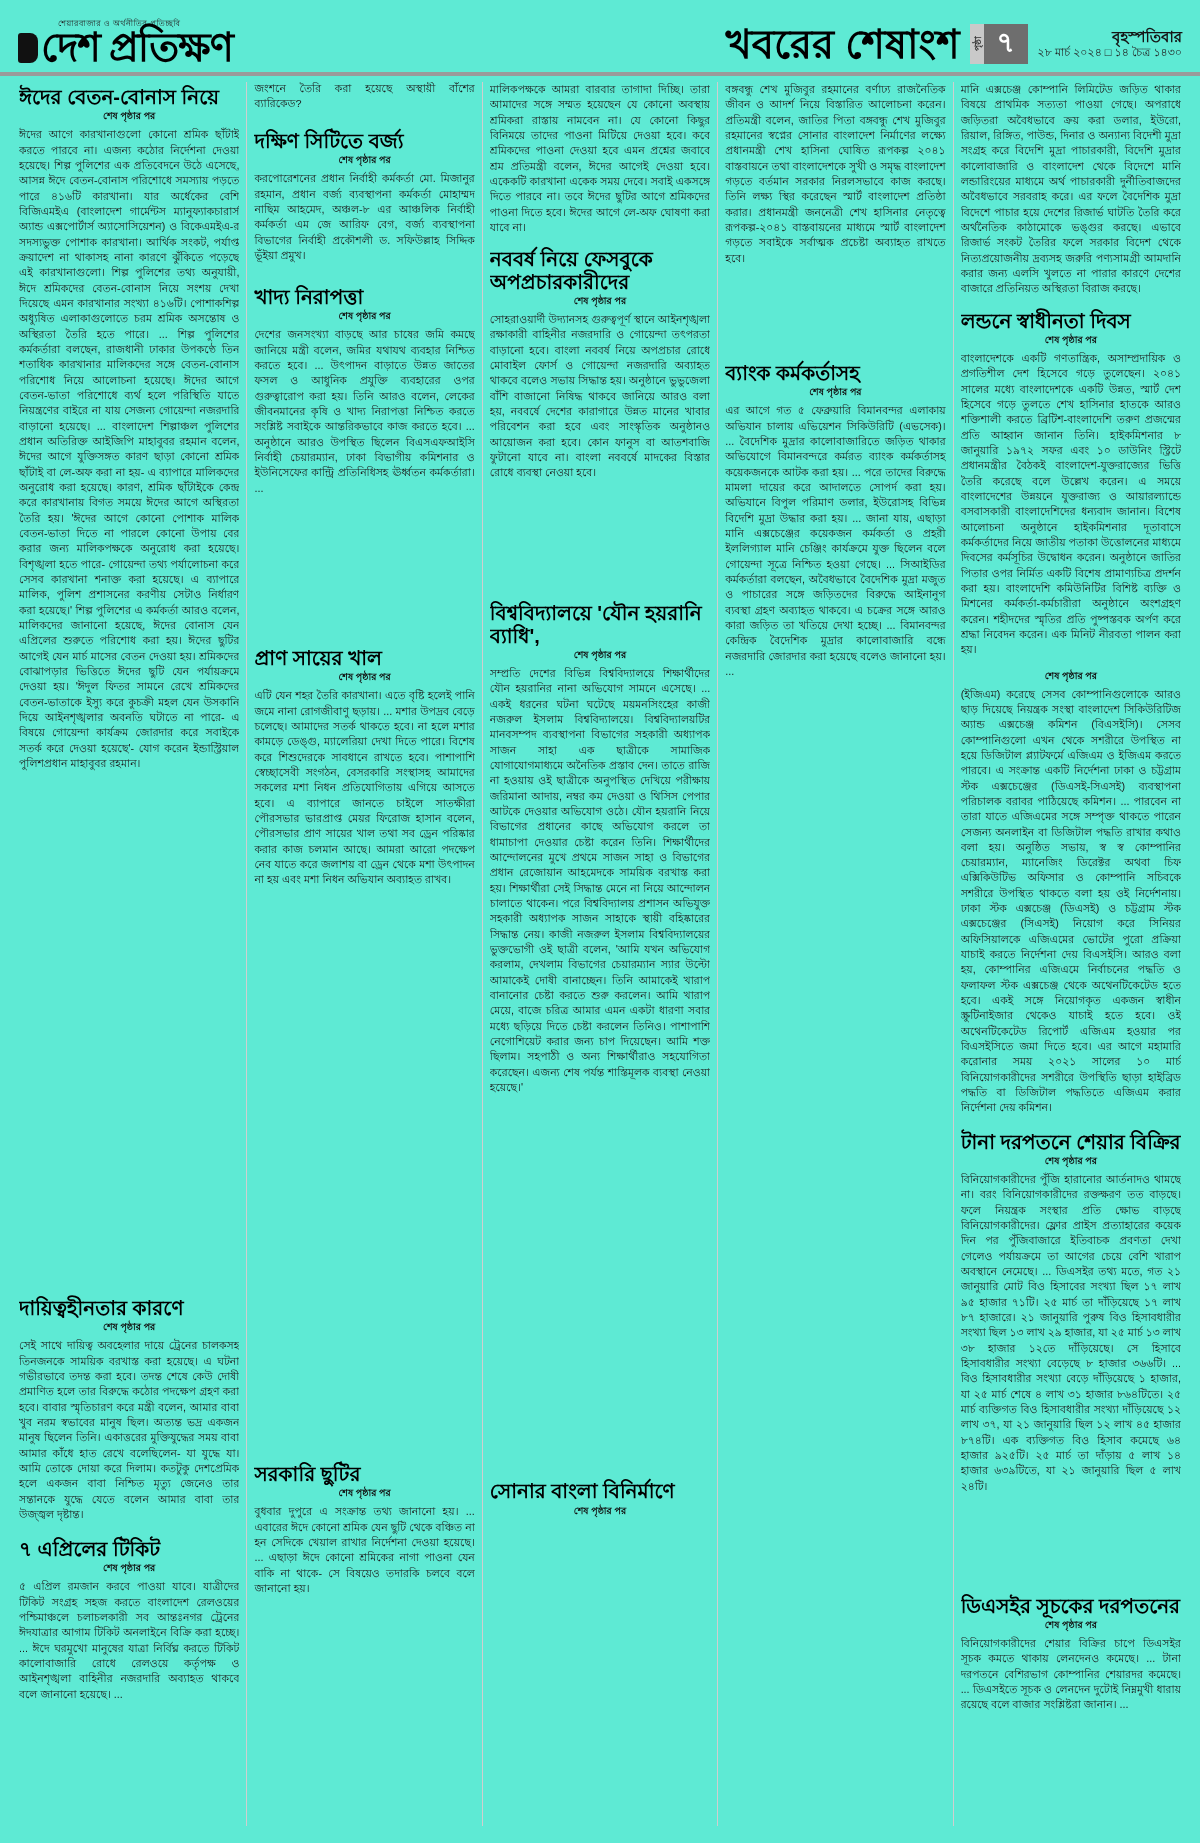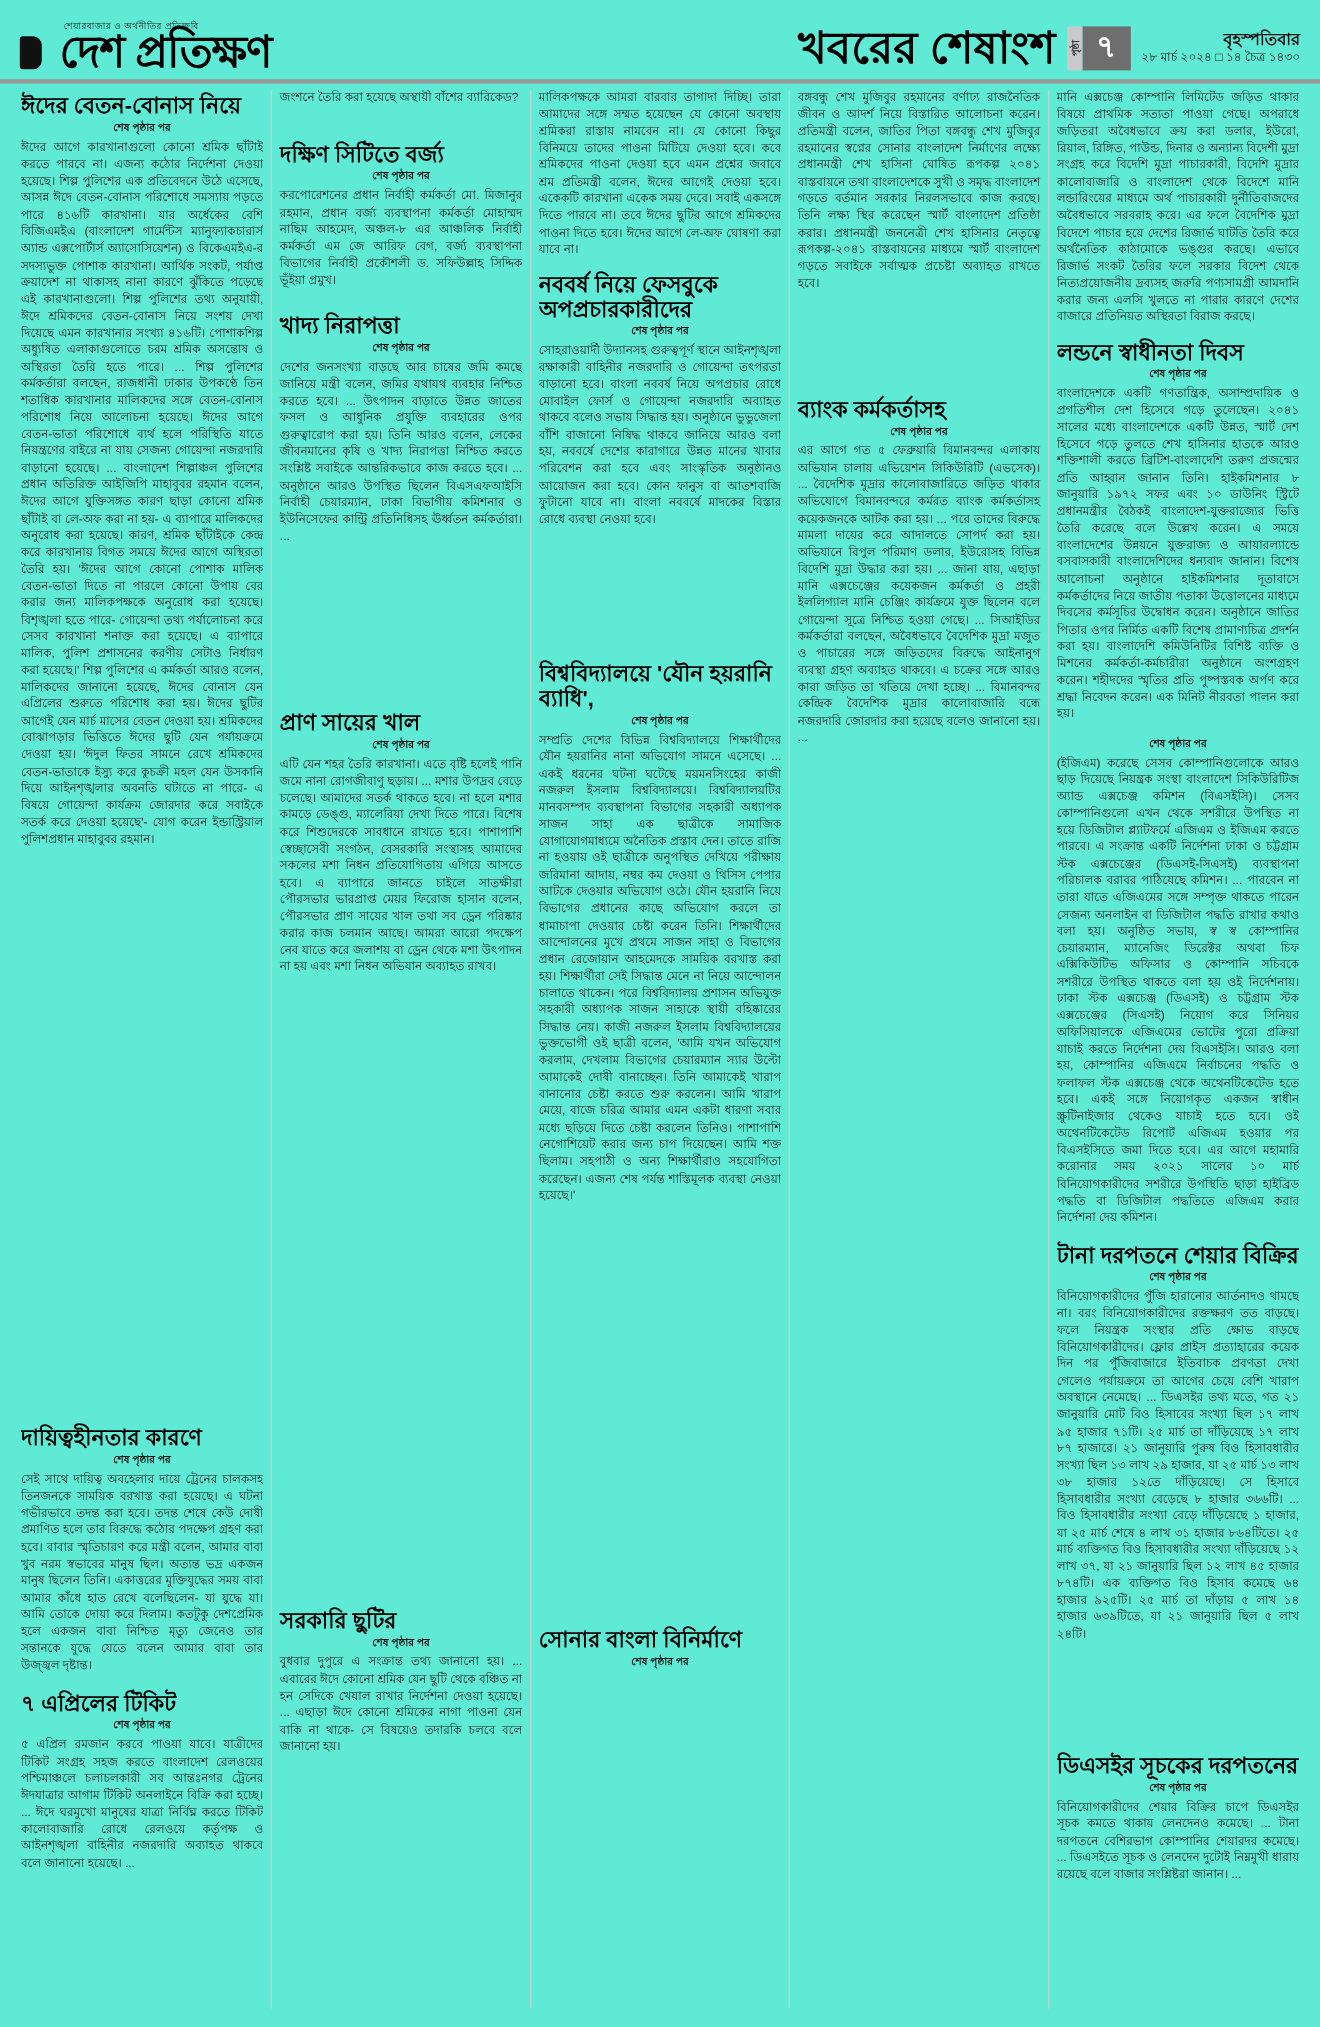--- a/index.html
+++ b/index.html
@@ -11,21 +11,21 @@
   }
   
   header.masthead{
     display:flex;justify-content:space-between;align-items:flex-end;
     padding:10px 18px 0 18px;height:68px;box-sizing:border-box;
   }
   .logo-block{display:flex;flex-direction:column;line-height:1;}
   .tagline{font-size:8px;color:#222;margin-left:40px;letter-spacing:.5px;}
   .logo{
     font-size:40px;font-weight:bold;color:#000;letter-spacing:-1px;
-    display:flex;align-items:center;gap:16px;
+    display:flex;align-items:center;gap:3px;font-family:Liberation Serif, serif;
   }
   .logo-mark{
     width:20px;height:30px;background:#111;border-radius:3px 8px 8px 3px;
     display:inline-block;flex:0 0 auto;
   }
   .head-right{display:flex;align-items:center;gap:10px;padding-bottom:4px;}
   .section-title{font-size:40px;font-weight:bold;color:#000;line-height:1;}
   .page-box{display:flex;align-items:stretch;height:40px;}
   .page-word{
     background:#c9c9c9;color:#333;font-size:9px;font-weight:bold;
@@ -106,21 +106,21 @@
         <p>সেই সাথে দায়িত্ব অবহেলার দায়ে ট্রেনের চালকসহ তিনজনকে সাময়িক বরখাস্ত করা হয়েছে। এ ঘটনা গভীরভাবে তদন্ত করা হবে। তদন্ত শেষে কেউ দোষী প্রমাণিত হলে তার বিরুদ্ধে কঠোর পদক্ষেপ গ্রহণ করা হবে। বাবার স্মৃতিচারণ করে মন্ত্রী বলেন, আমার বাবা খুব নরম স্বভাবের মানুষ ছিল। অত্যন্ত ভদ্র একজন মানুষ ছিলেন তিনি। একাত্তরের মুক্তিযুদ্ধের সময় বাবা আমার কাঁধে হাত রেখে বলেছিলেন- যা যুদ্ধে যা। আমি তোকে দোয়া করে দিলাম। কতটুকু দেশপ্রেমিক হলে একজন বাবা নিশ্চিত মৃত্যু জেনেও তার সন্তানকে যুদ্ধে যেতে বলেন আমার বাবা তার উজ্জ্বল দৃষ্টান্ত।</p>
       </article>
       <article>
         <h2>৭ এপ্রিলের টিকিট</h2>
         <div class="cont">শেষ পৃষ্ঠার পর</div>
         <p>৫ এপ্রিল রমজান করবে পাওয়া যাবে। যাত্রীদের টিকিট সংগ্রহ সহজ করতে বাংলাদেশ রেলওয়ের পশ্চিমাঞ্চলে চলাচলকারী সব আন্তঃনগর ট্রেনের ঈদযাত্রার আগাম টিকিট অনলাইনে বিক্রি করা হচ্ছে। ... ঈদে ঘরমুখো মানুষের যাত্রা নির্বিঘ্ন করতে টিকিট কালোবাজারি রোধে রেলওয়ে কর্তৃপক্ষ ও আইনশৃঙ্খলা বাহিনীর নজরদারি অব্যাহত থাকবে বলে জানানো হয়েছে। ...</p>
       </article>
     </section>
 
     <section class="col">
-      <div class="lead-frag" style="min-height:40px;">
+      <div class="lead-frag" style="min-height:40px;font-family:Liberation Mono, monospace;">
         <p>জংশনে তৈরি করা হয়েছে অস্থায়ী বাঁশের ব্যারিকেড?</p>
       </div>
       <article style="min-height:150px;">
         <h2>দক্ষিণ সিটিতে বর্জ্য</h2>
         <div class="cont">শেষ পৃষ্ঠার পর</div>
         <p>করপোরেশনের প্রধান নির্বাহী কর্মকর্তা মো. মিজানুর রহমান, প্রধান বর্জ্য ব্যবস্থাপনা কর্মকর্তা মোহাম্মদ নাছিম আহমেদ, অঞ্চল-৮ এর আঞ্চলিক নির্বাহী কর্মকর্তা এম জে আরিফ বেগ, বর্জ্য ব্যবস্থাপনা বিভাগের নির্বাহী প্রকৌশলী ড. সফিউল্লাহ সিদ্দিক ভূঁইয়া প্রমুখ।</p>
       </article>
       <article style="min-height:355px;">
         <h2>খাদ্য নিরাপত্তা</h2>
         <div class="cont">শেষ পৃষ্ঠার পর</div>

